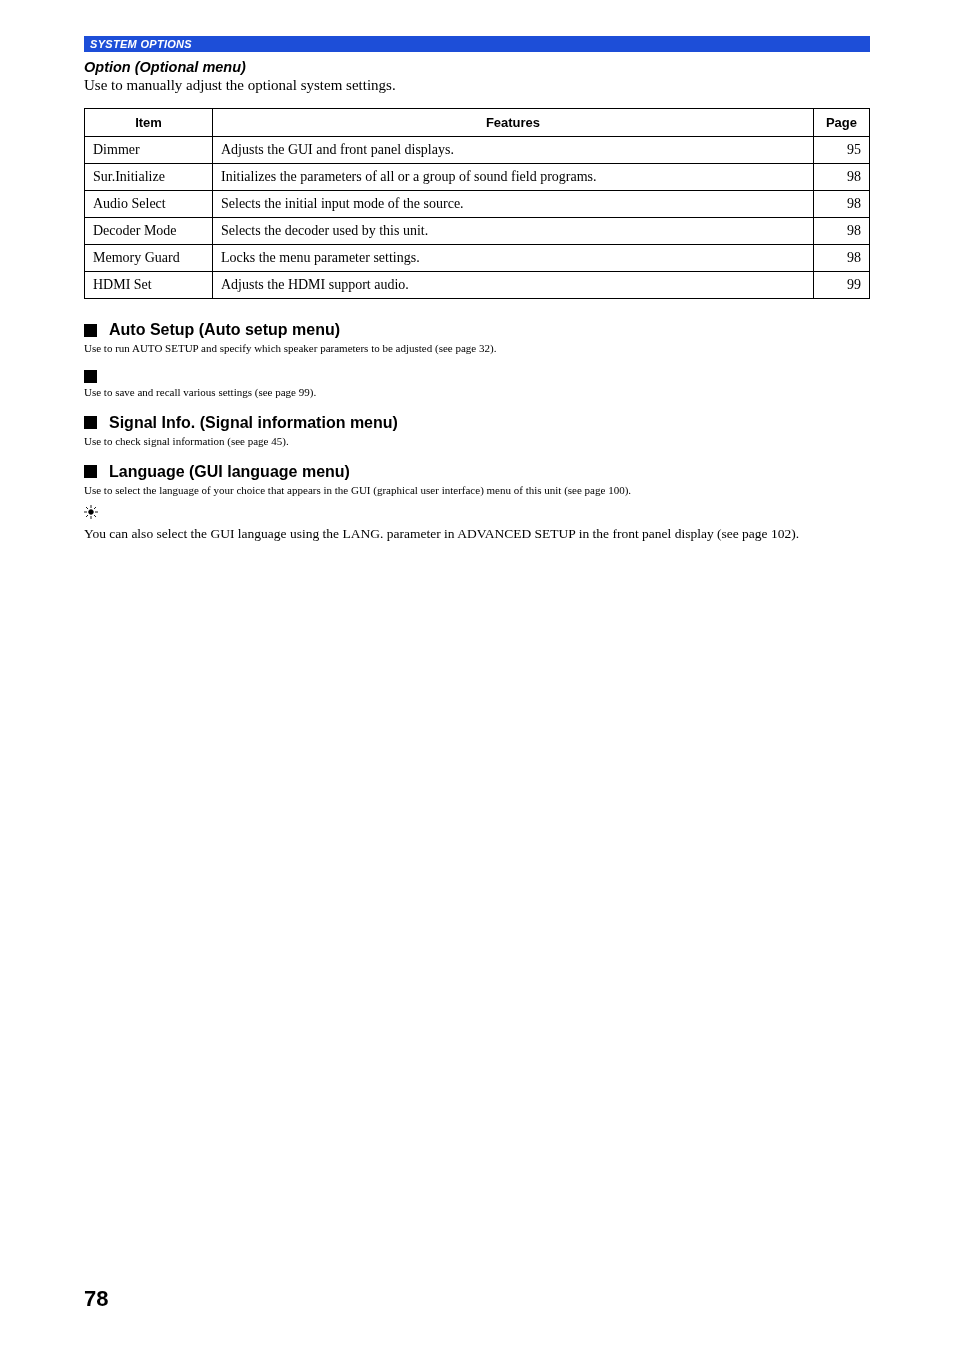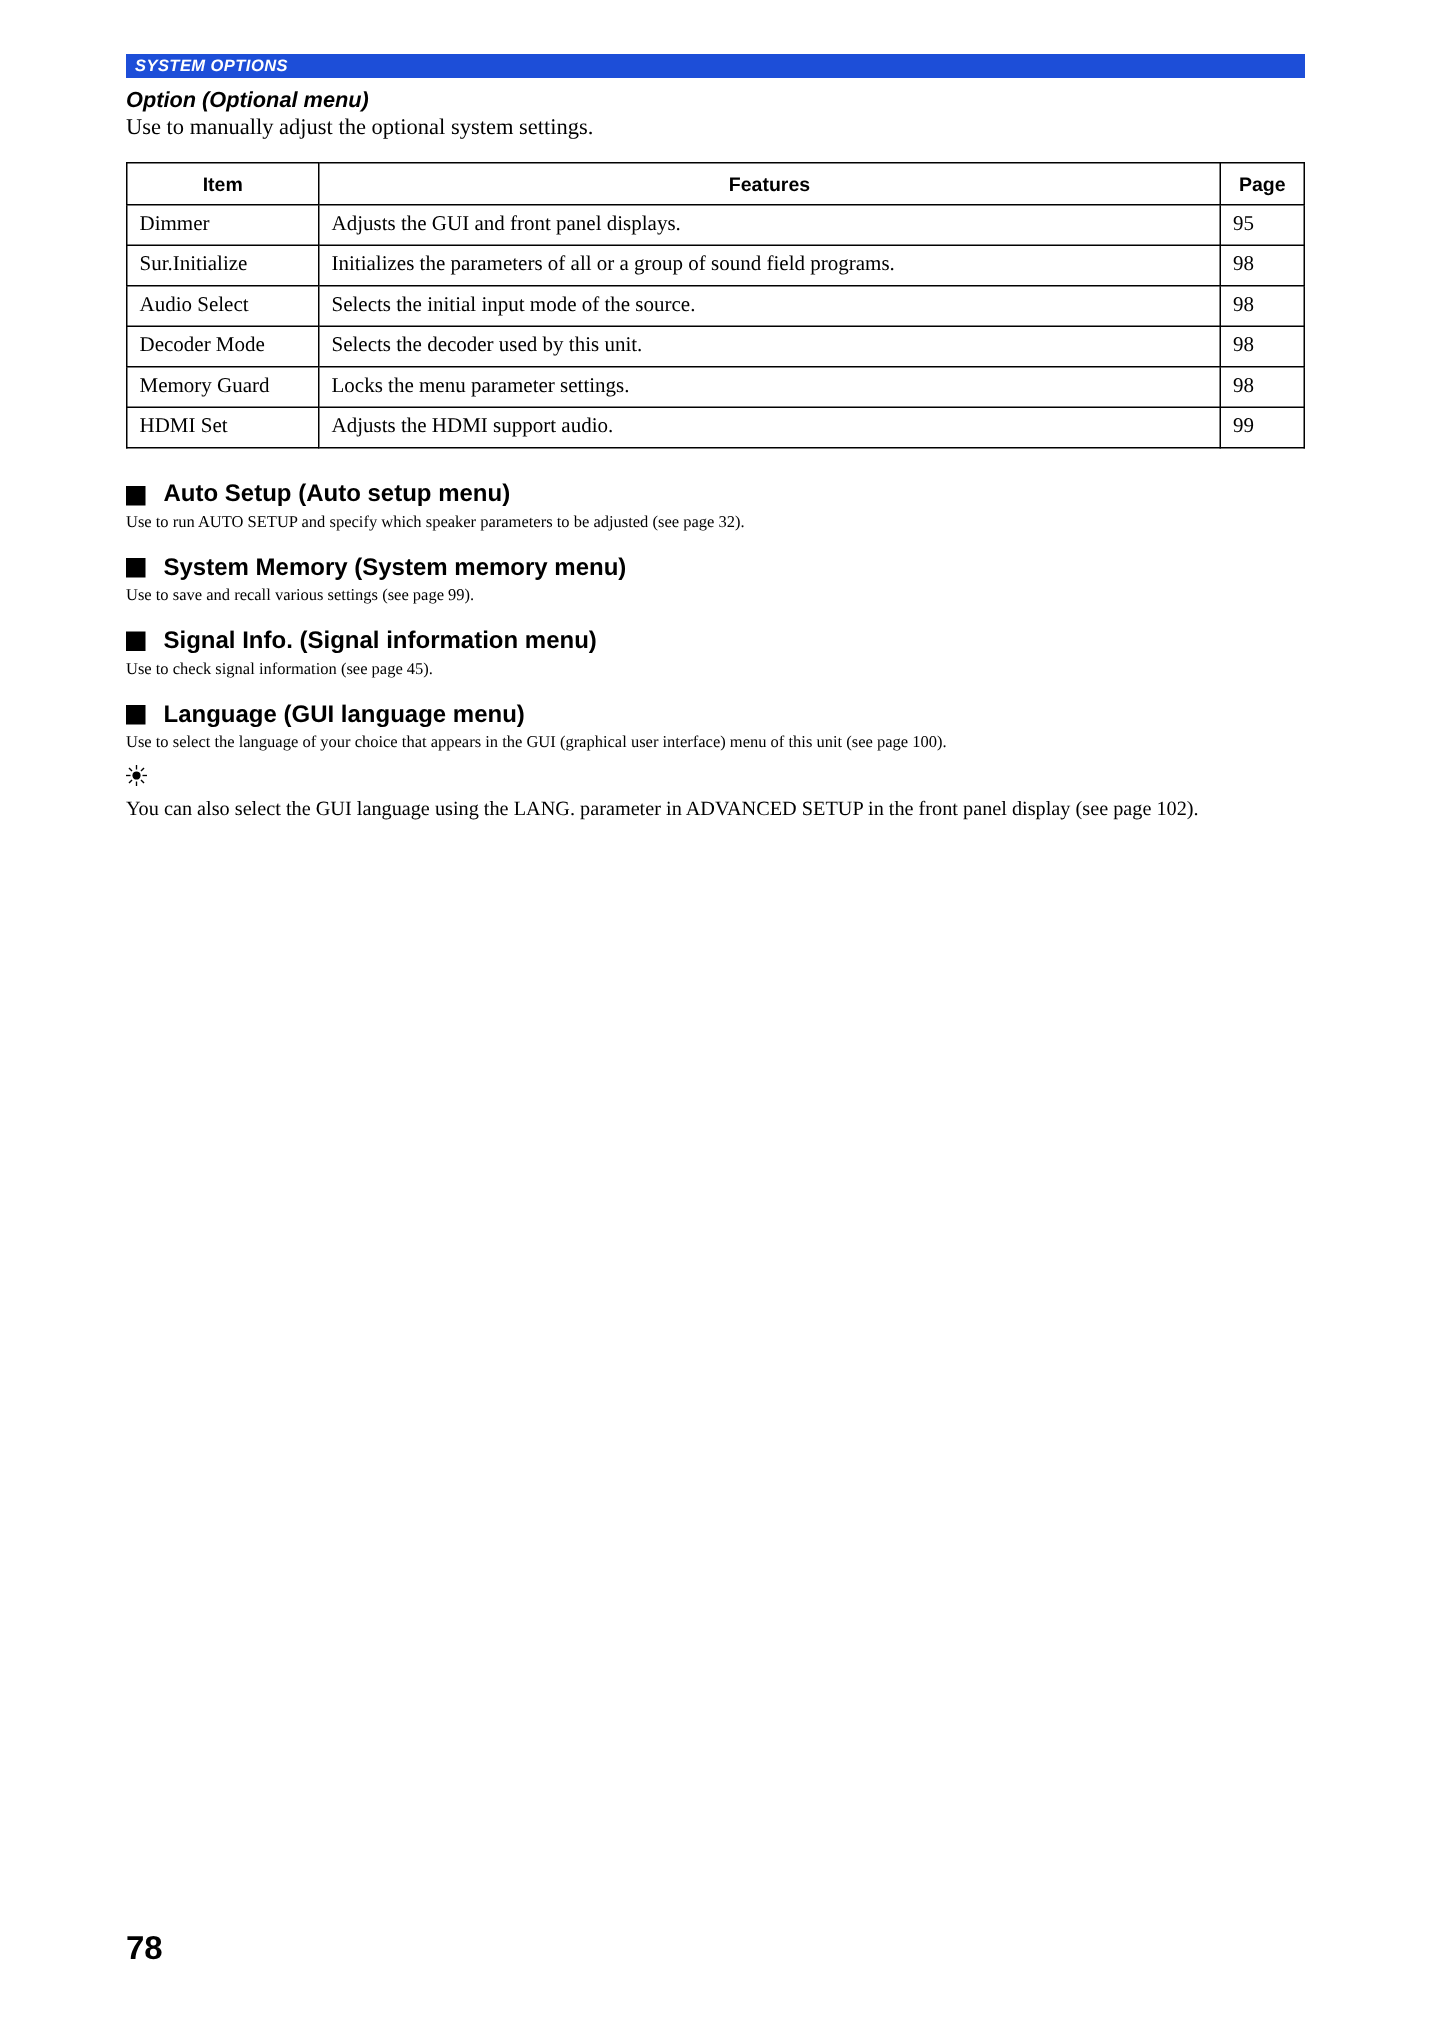--- a/index.html
+++ b/index.html
@@ -50,21 +50,21 @@
       padding: 6px 8px;
       text-align: center;
     }
     table.opts td {
       font-size: 14px;
       border: 1px solid #000;
       padding: 5px 8px;
       vertical-align: top;
     }
     table.opts td.page {
-      text-align: left;
+      text-align: right;
     }
     table.opts col.c-item { width: 128px; }
     table.opts col.c-feat { }
     table.opts col.c-page { width: 56px; }
     .menu-heading {
       display: flex;
       align-items: center;
       gap: 12px;
       margin-top: 22px;
       text-align: right;
@@ -159,21 +159,20 @@
 </table>
 
 <div class="menu-heading">
   <span class="square"></span>
   <span class="text">Auto Setup (Auto setup menu)</span>
 </div>
 <div class="menu-desc">Use to run AUTO SETUP and specify which speaker parameters to be adjusted (see page 32).</div>
 
 <div class="menu-heading" style="margin-top:14px">
   <span class="square"></span>
-  <span class="text">System Memory (System memory menu)</span>
 </div>
 <div class="menu-desc">Use to save and recall various settings (see page 99).</div>
 
 <div class="menu-heading" style="margin-top:14px">
   <span class="square"></span>
   <span class="text">Signal Info. (Signal information menu)</span>
 </div>
 <div class="menu-desc">Use to check signal information (see page 45).</div>
 
 <div class="menu-heading" style="margin-top:14px">

